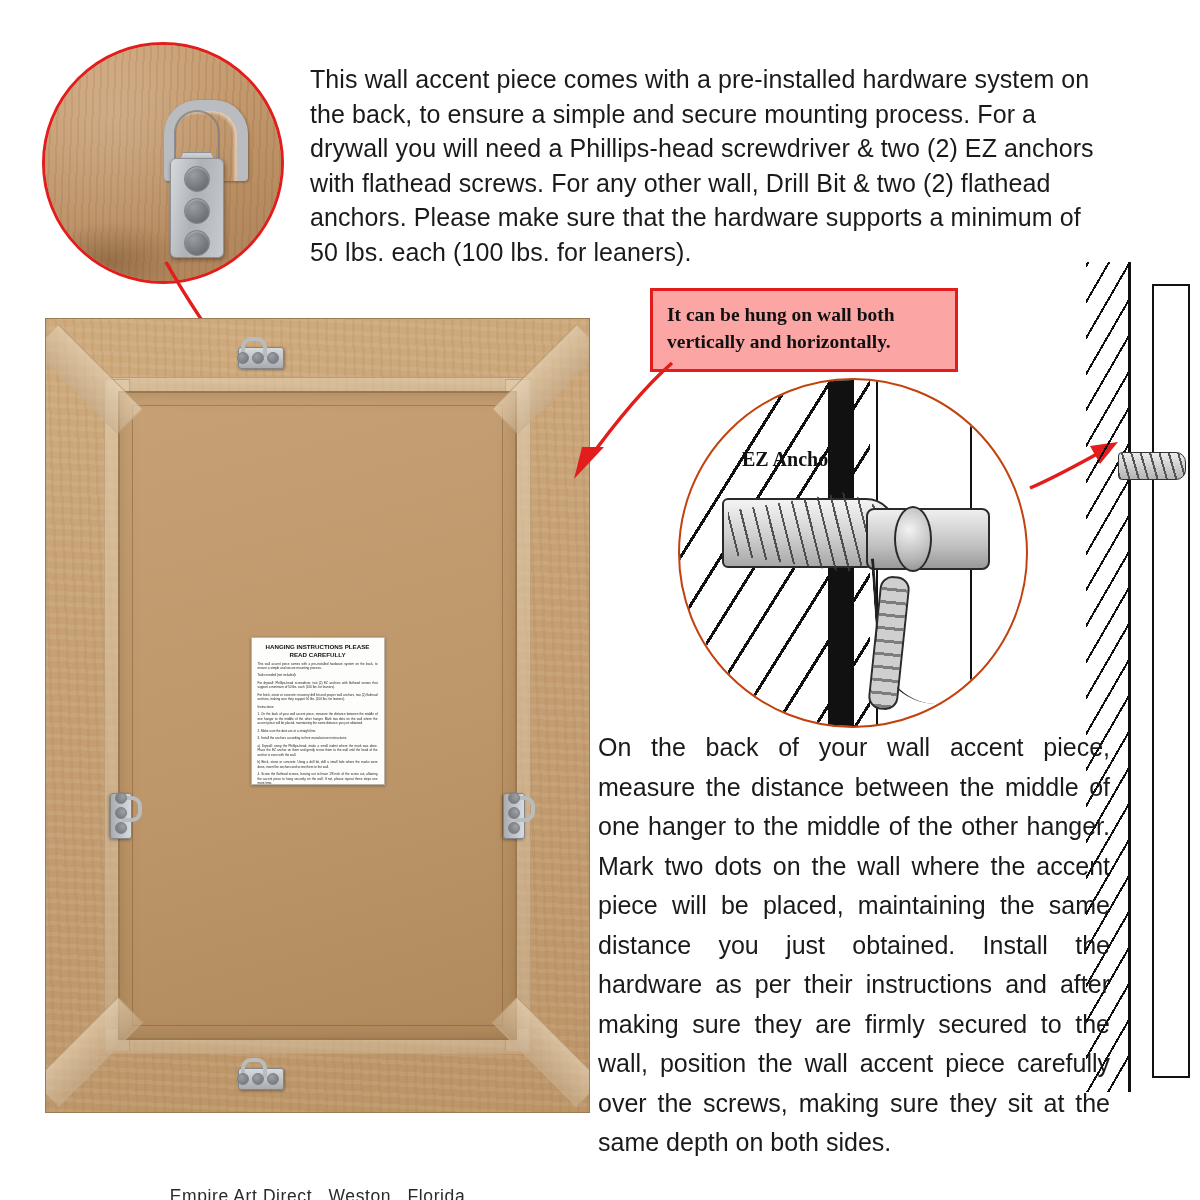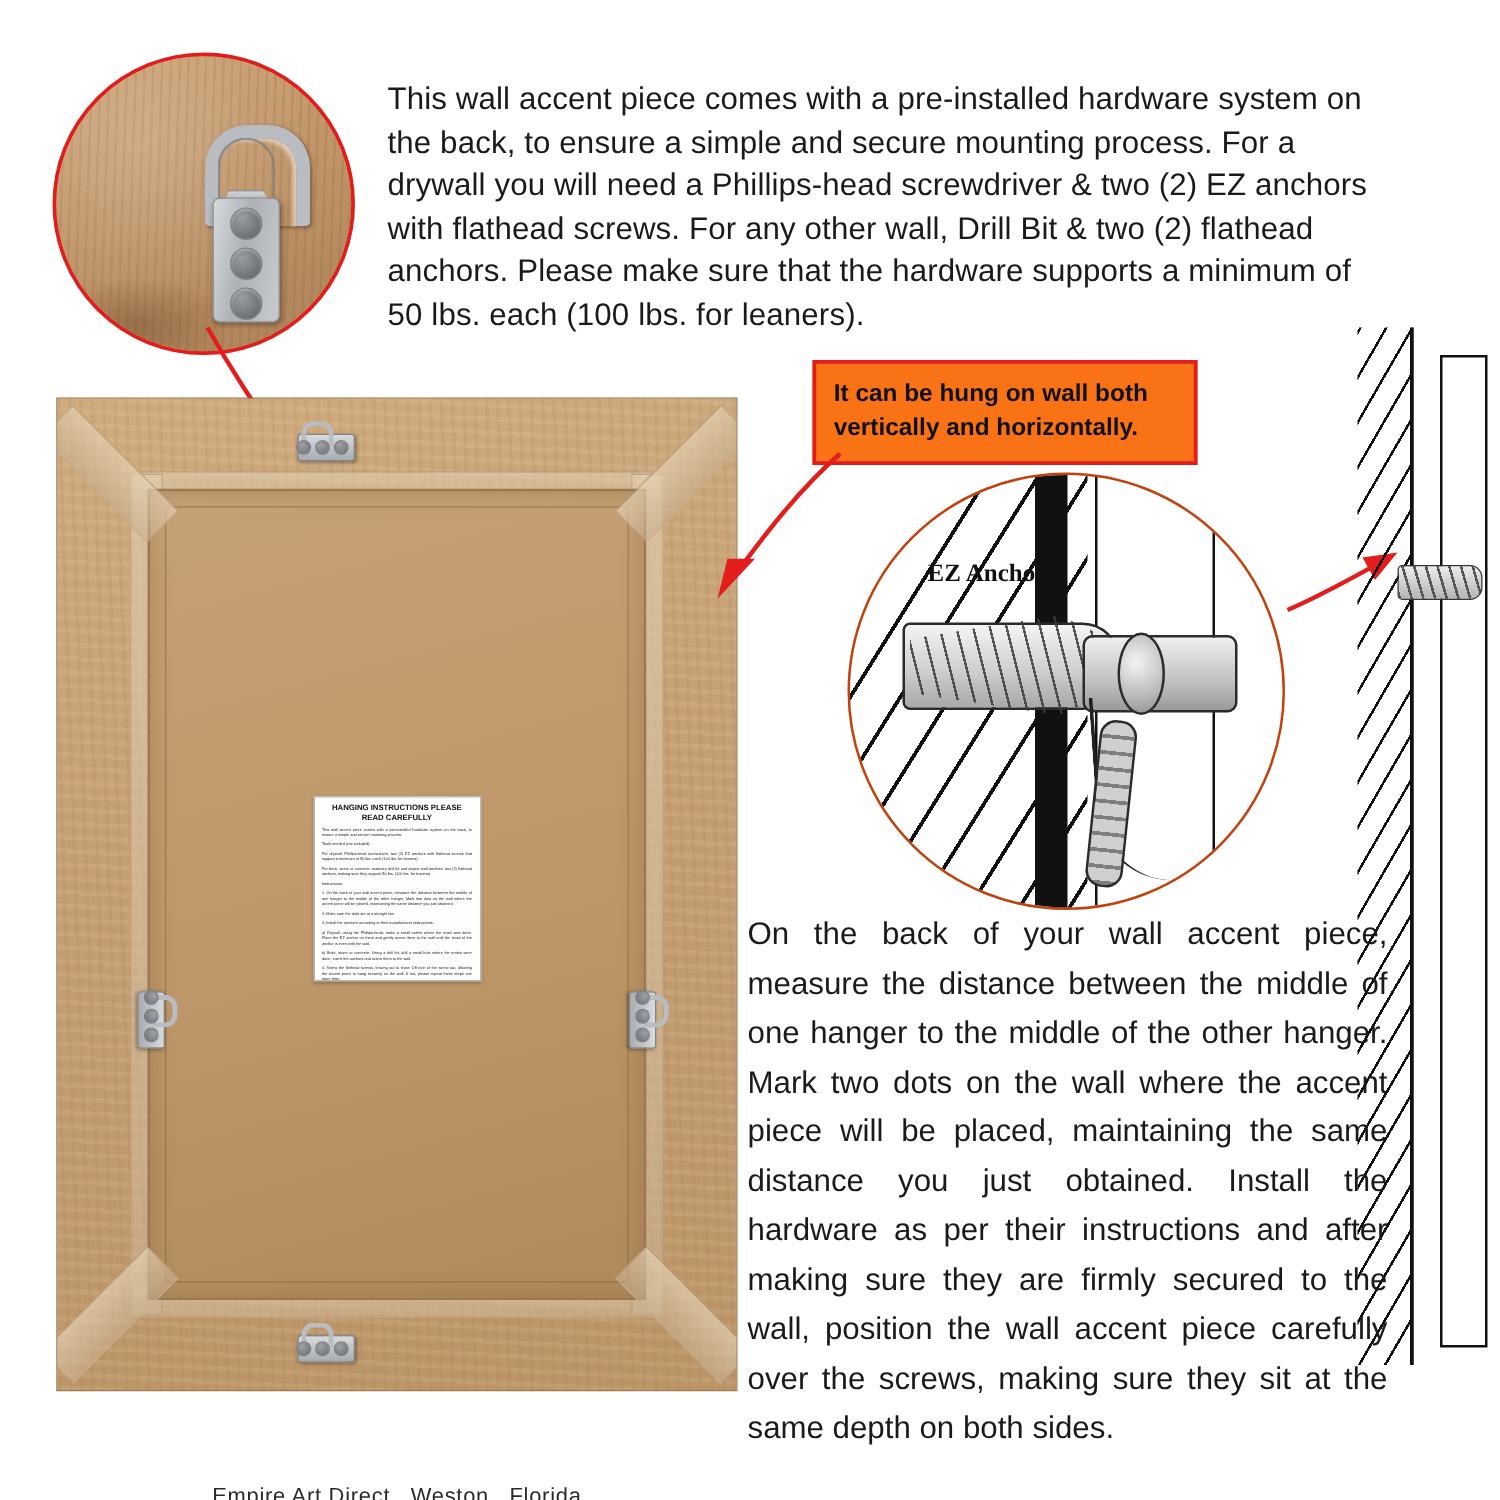--- a/index.html
+++ b/index.html
@@ -246,23 +246,24 @@
     letter-spacing: 0.6px;
   }
 
   
   .bubble {
     position: absolute;
     left: 650px;
     top: 288px;
     width: 308px;
     border: 3px solid #e31c1c;
-    background: #f97316;
+    background: #fca5a5;
     box-sizing: border-box;
     padding: 11px 8px 13px 14px;
+    font-family: Liberation Serif, serif;
   }
   .bubble-text {
     font-size: 19.5px;
     font-weight: bold;
     line-height: 1.38;
     color: #111;
   }
   .bubble-tail {
     position: absolute;
     left: 560px;

